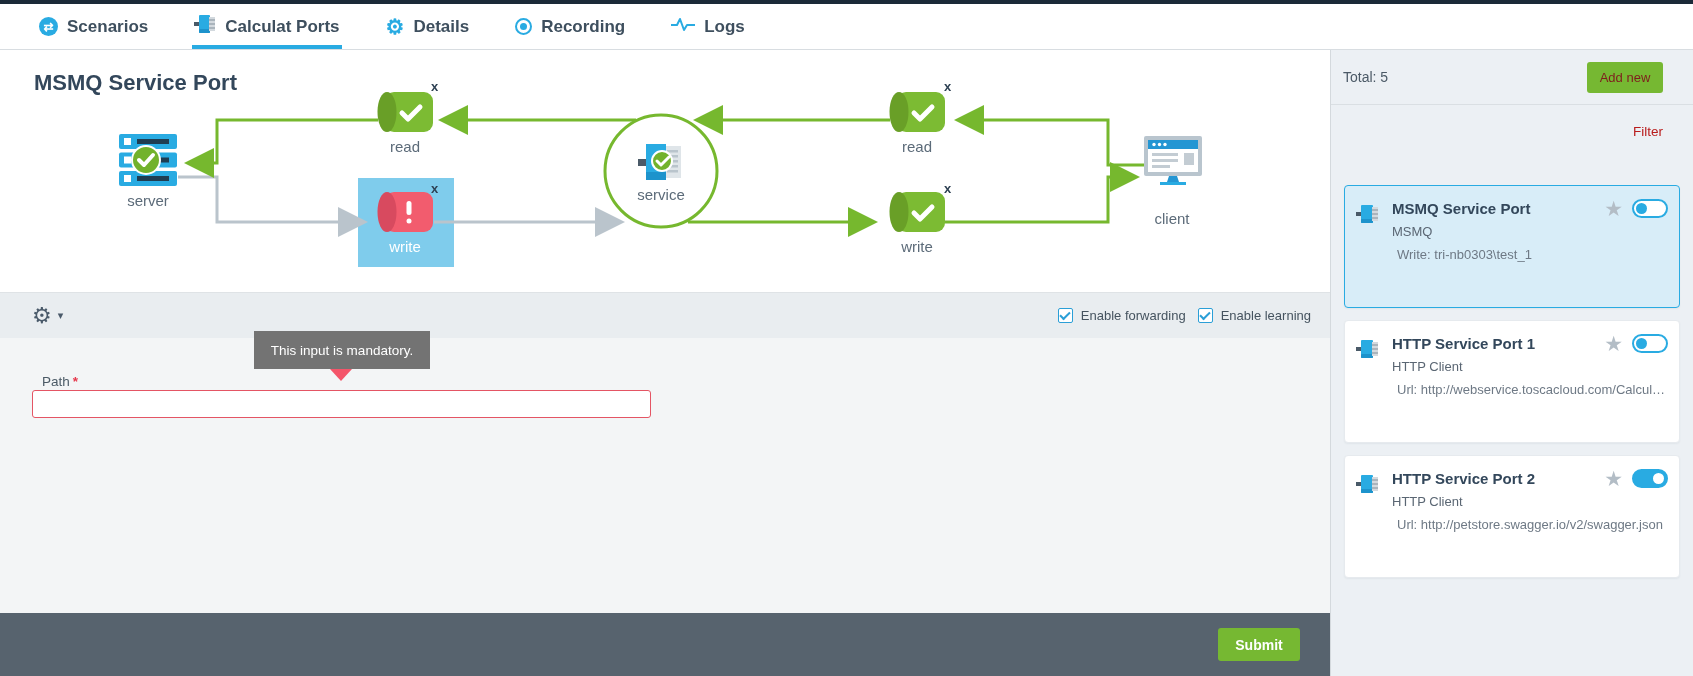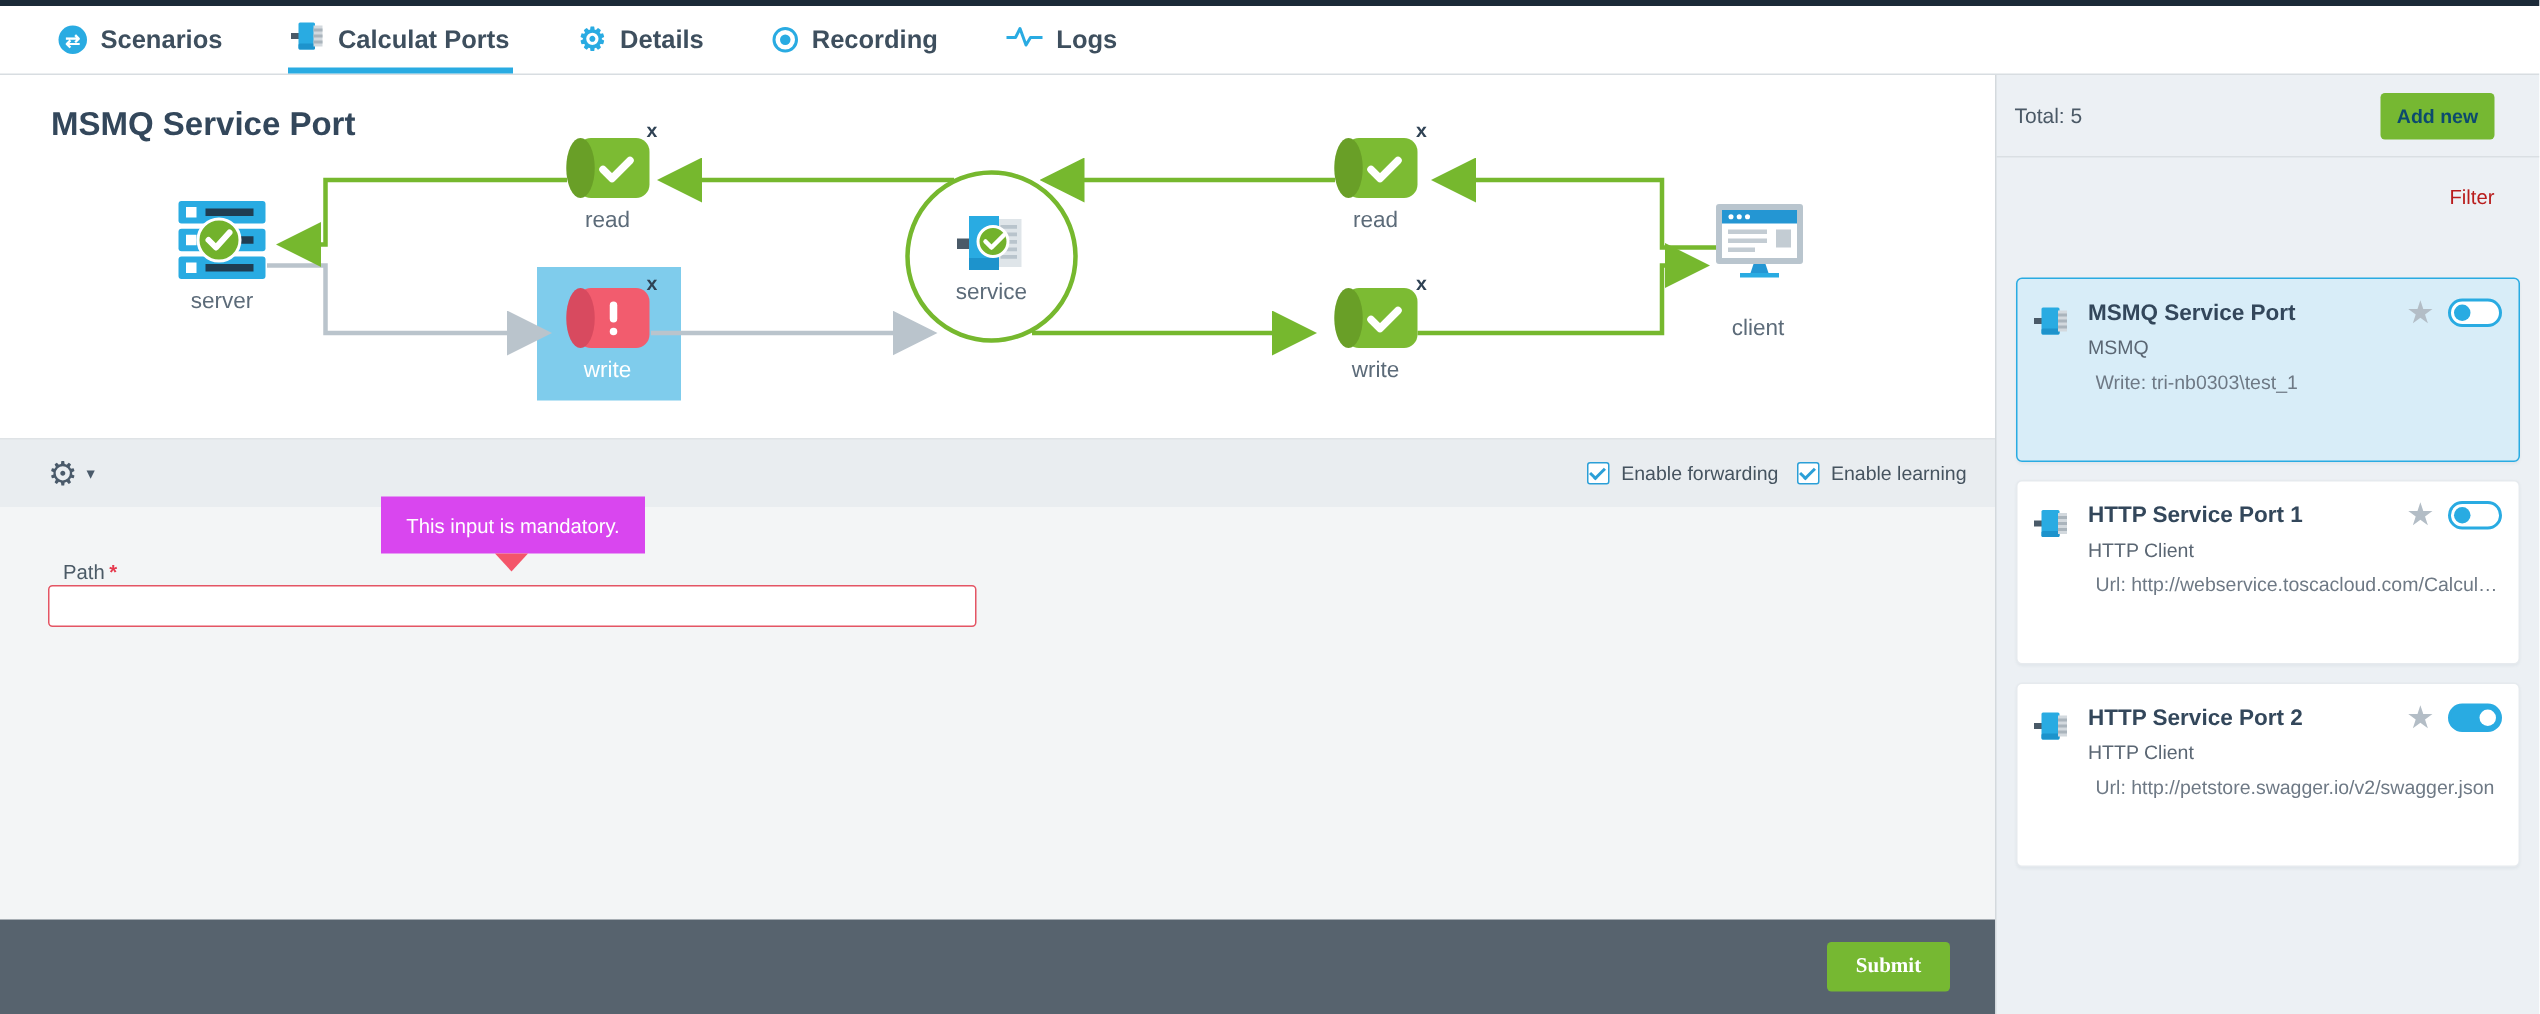--- a/index.html
+++ b/index.html
@@ -38,41 +38,41 @@
   .gear-btn .big-gear { font-size:22px; line-height:22px; color:#4a5a6a; }
   .caret { font-size:11px; color:#4a5a6a; }
   .toolbar-right { margin-left:auto; display:flex; align-items:center; gap:12px; }
   .check-group { display:flex; align-items:center; gap:8px; font-size:13px; color:#45535f; }
   .checkbox { width:15px; height:15px; background:#fff; border:1px solid #2b9fd7; border-radius:2px;
               display:flex; align-items:center; justify-content:center; cursor:pointer; }
   .checkbox::after { content:""; width:8px; height:4px; border-left:2px solid #2b9fd7;
                      border-bottom:2px solid #2b9fd7; transform:rotate(-45deg) translate(1px,-1px); }
   
   .form-area { flex:1; background:#f3f5f6; position:relative; }
-  .tooltip { position:absolute; left:254px; top:-7px; width:176px; height:38px; background:#d946ef;
+  .tooltip { position:absolute; left:254px; top:-7px; width:176px; height:38px; background:#737373;
              color:#fff; font-size:13.5px; display:flex; align-items:center; justify-content:center; z-index:5; }
   .tooltip::after { content:""; position:absolute; left:76px; top:38px;
                     border:11px solid transparent; border-top:12px solid #f4556a; border-bottom:none; }
   .path-label { position:absolute; left:42px; top:36px; font-size:13.5px; color:#4b5a66; }
   .req { color:#e6394d; margin-left:3px; font-weight:bold; }
   .path-input { position:absolute; left:32px; top:52px; width:619px; height:28px; background:#fff;
                 border:1px solid #e45564; border-radius:3px; padding:0 10px; font:inherit; outline:none; }
   
   .footer { height:63px; background:#57636e; position:relative; }
   .submit-btn { position:absolute; right:30px; top:15px; width:82px; height:33px; background:#76b832;
                 border:none; border-radius:3px; color:#fff; font-weight:bold; font-size:14px;
-                font-family:Liberation Serif, serif; cursor:pointer; }
+                font-family:Liberation Sans, sans-serif; cursor:pointer; }
   
   .sidebar { position:absolute; top:50px; left:1330px; right:0; bottom:0; background:#ecf0f4;
              border-left:1px solid #d4d9dd; }
   .side-header { height:55px; display:flex; align-items:center; padding:0 30px 0 12px;
                  border-bottom:1px solid #dadfe3; }
   .total { font-size:14px; color:#4b5966; }
   .add-new { margin-left:auto; width:76px; height:31px; background:#76b832; border:none; border-radius:3px;
-             color:#0c4a6e; font-weight:bold; font-size:13px; font-family:inherit; cursor:pointer; }
+             color:#7f1d1d; font-weight:normal; font-size:13px; font-family:inherit; cursor:pointer; }
   .filter-row { height:53px; display:flex; align-items:center; justify-content:flex-end;
                 padding-right:30px; font-size:13.5px; color:#b91c1c; }
   .cards { padding:27px 13px 0; }
   .card { position:relative; height:123px; margin-bottom:12px; background:#fff; border:1px solid #e6eaee;
           border-radius:4px; box-shadow:0 1px 2px rgba(40,60,80,0.06); cursor:pointer; }
   .card.selected { background:#d8edf8; border-color:#29abe2; }
   .card .plug { position:absolute; left:11px; top:17px; }
   .card-title { position:absolute; left:47px; top:14px; font-size:15px; font-weight:bold; color:#33475b; }
   .card-sub { position:absolute; left:47px; top:38px; font-size:13px; color:#5a6673; }
   .card-detail { position:absolute; left:52px; top:61px; font-size:13px; color:#6e7985; width:272px;

